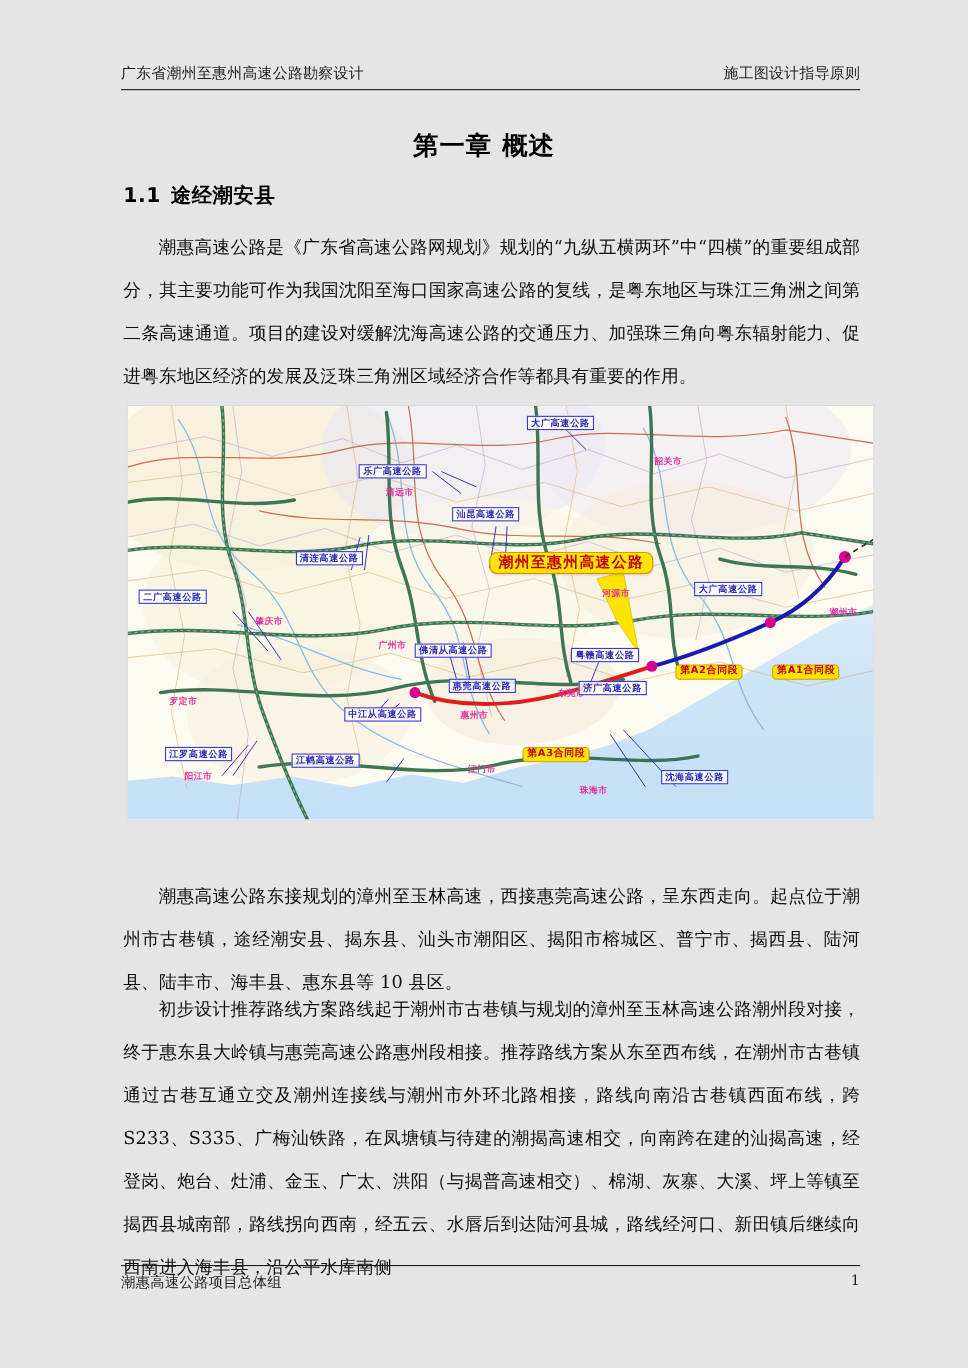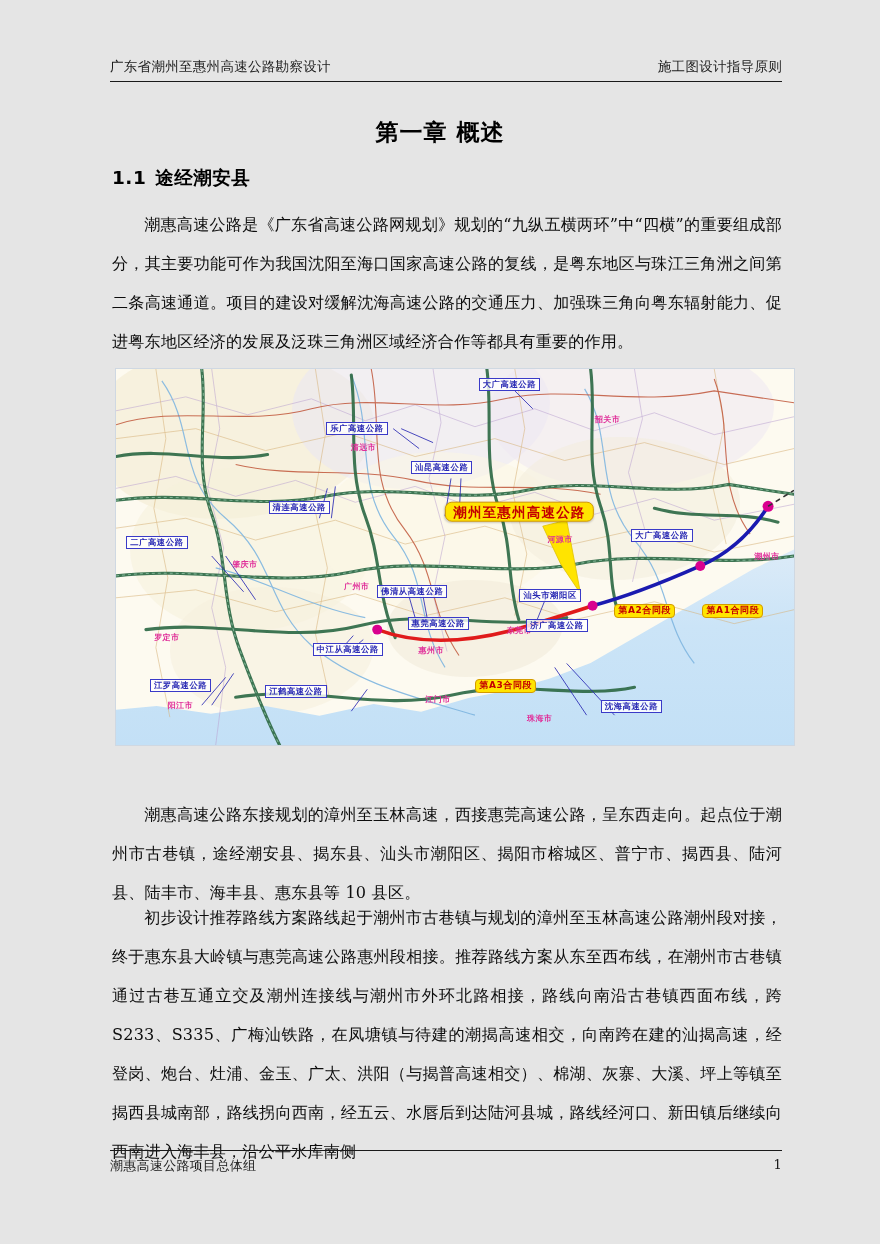--- a/index.html
+++ b/index.html
@@ -325,21 +325,21 @@
       <div class="mcity" style="left:56.5%;top:91.5%">珠海市</div>
       <div class="mcity" style="left:3.5%;top:88%">阳江市</div>
 
       <div class="mlabel" style="left:53.5%;top:2.5%">大广高速公路</div>
       <div class="mlabel" style="left:31%;top:14%">乐广高速公路</div>
       <div class="mlabel" style="left:43.5%;top:24.5%">汕昆高速公路</div>
       <div class="mlabel" style="left:22.5%;top:35%">清连高速公路</div>
       <div class="mlabel" style="left:1.5%;top:44.5%">二广高速公路</div>
       <div class="mlabel" style="left:76%;top:42.5%">大广高速公路</div>
       <div class="mlabel" style="left:38.5%;top:57.5%">佛清从高速公路</div>
-      <div class="mlabel" style="left:59.5%;top:58.5%">汕头市潮阳区</div>
+      <div class="mlabel" style="left:59.5%;top:58.5%">粤赣高速公路</div>
       <div class="mlabel" style="left:43%;top:66%">惠莞高速公路</div>
       <div class="mlabel" style="left:60.5%;top:66.5%">济广高速公路</div>
       <div class="mlabel" style="left:29%;top:73%">中江从高速公路</div>
       <div class="mlabel" style="left:5%;top:82.5%">江罗高速公路</div>
       <div class="mlabel" style="left:22%;top:84%">江鹤高速公路</div>
       <div class="mlabel" style="left:71.5%;top:88%">沈海高速公路</div>
 
       <div class="mlabel hl big" style="left:59.5%;top:38%;transform:translate(-50%,-50%)">潮州至惠州高速公路</div>
 
       <div class="mlabel hl" style="left:73.5%;top:62.5%">第A2合同段</div>

